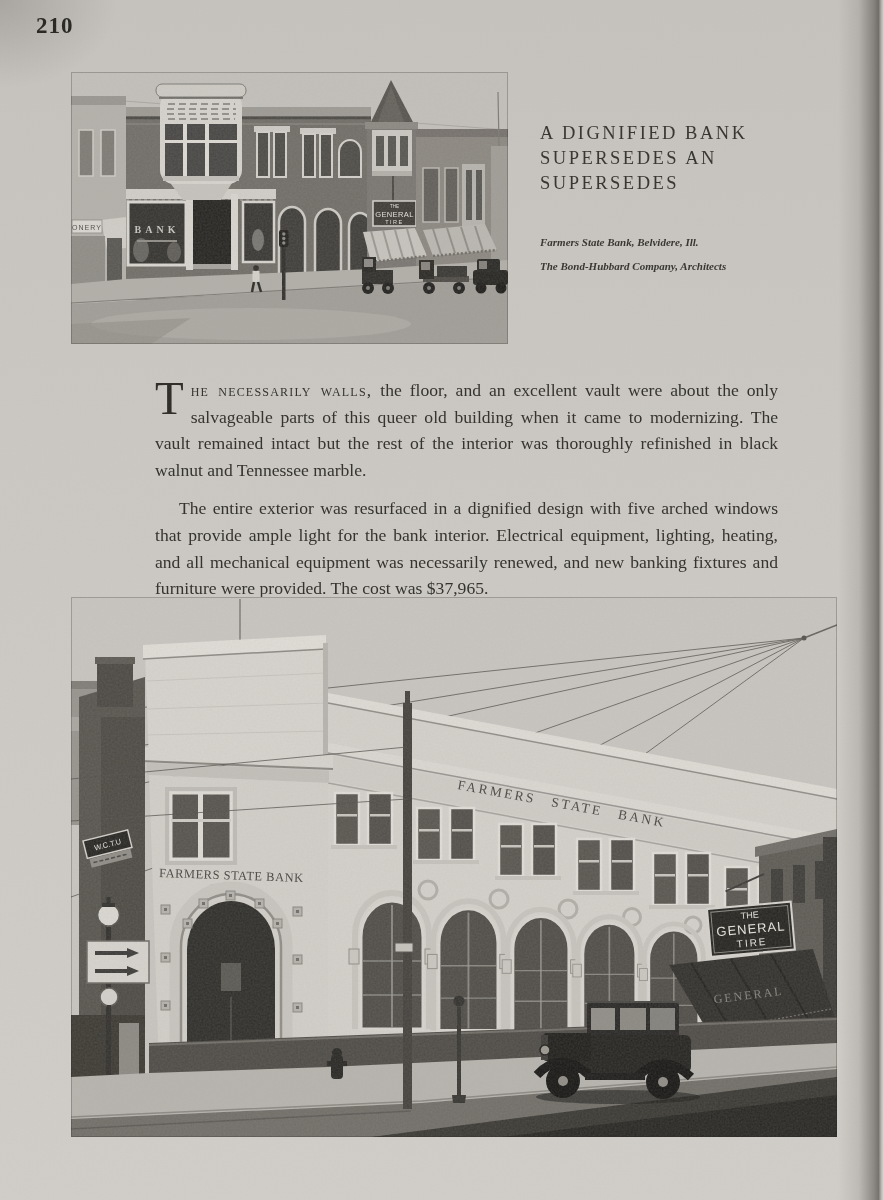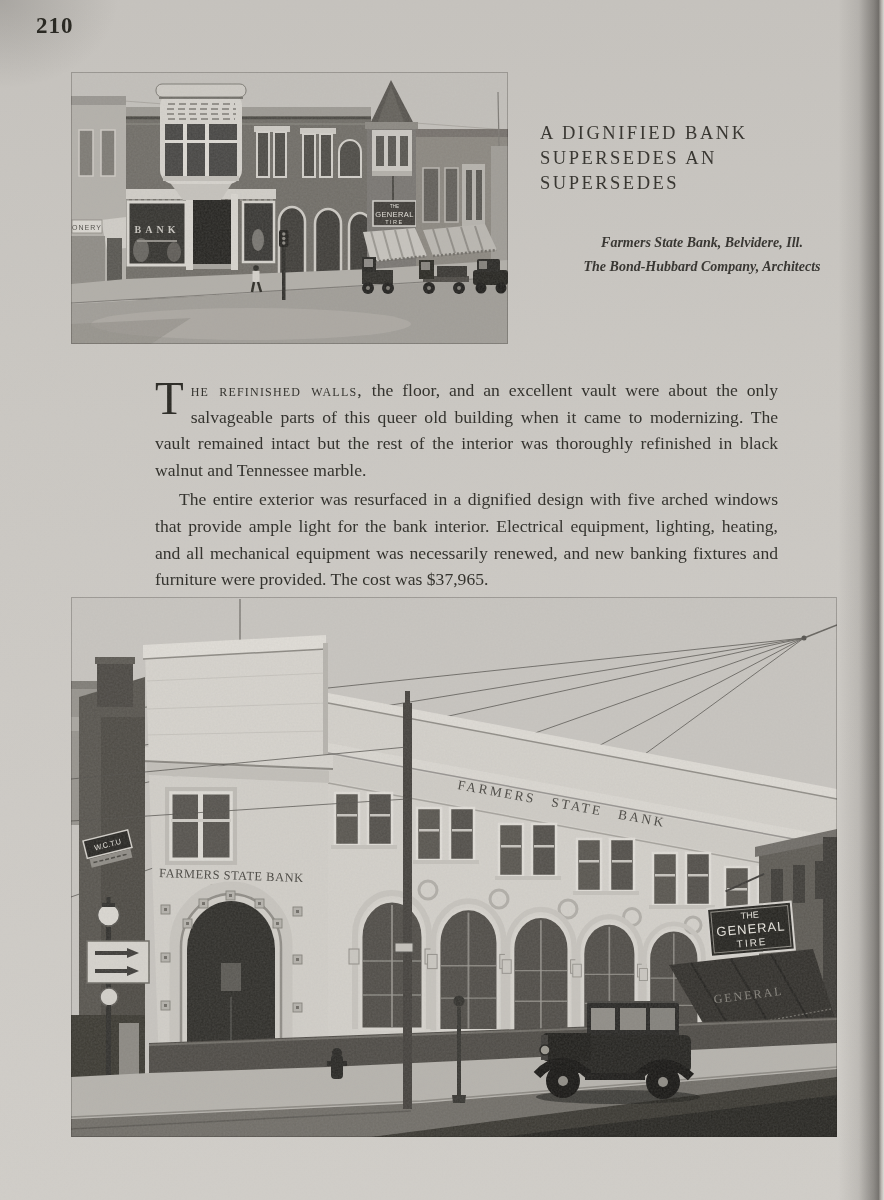--- a/index.html
+++ b/index.html
@@ -10,26 +10,26 @@
         background:radial-gradient(ellipse at 0% 0%,rgba(40,38,35,.18),rgba(40,38,35,0) 70%);pointer-events:none;}
   .edge-right{position:absolute;right:0;top:0;bottom:0;width:46px;pointer-events:none;
         background:linear-gradient(to right,rgba(30,27,24,0) 0%,rgba(30,27,24,.10) 45%,rgba(30,27,24,.38) 78%,rgba(30,27,24,.50) 88%,rgba(120,115,108,.25) 94%,rgba(235,233,229,.55) 100%);}
   .page-number{position:absolute;left:36px;top:13px;font-size:23px;font-weight:bold;
         letter-spacing:1px;color:#26251f;}
   .photo{position:absolute;display:block;}
   .photo-top{left:71px;top:72px;}
   .photo-bottom{left:71px;top:597px;}
   .headline{position:absolute;left:540px;top:121px;width:324px;
         font-size:18.5px;line-height:25px;letter-spacing:2.5px;color:#35332e;font-weight:500;}
-  .caption{position:absolute;left:540px;top:231px;width:324px;text-align:center;
-        font-style:italic;font-weight:bold;font-size:14px;line-height:23.5px;color:#35332f;}
+  .caption{position:absolute;left:540px;top:231px;width:324px;text-align:left;
+        font-style:italic;font-weight:bold;font-size:11px;line-height:23.5px;color:#35332f;}
   .bodytext{position:absolute;left:155px;top:377px;width:623px;font-size:17.6px;
         line-height:26.6px;text-align:justify;color:#302f2a;}
   .bodytext p{margin:0;}
-  .bodytext p+p{text-indent:24px;margin-top:3px;}
+  .bodytext p+p{text-indent:24px;margin-top:12px;}
   .dropcap{float:left;font-size:47px;line-height:39px;padding:2px 7px 0 0;color:#2b2a25;}
   .smallcaps{font-variant:small-caps;letter-spacing:1.2px;}
   .paper-grain{position:absolute;left:0;top:0;pointer-events:none;opacity:.5;}
   svg text{user-select:none;}
 </style>
 </head>
 <body>
 
 <div class="page">
 
@@ -246,21 +246,21 @@
     <div>SUPERSEDES AN</div>
     <div>SUPERSEDES</div>
   </div>
 
   <div class="caption">
     <div>Farmers State Bank, Belvidere, Ill.</div>
     <div>The Bond-Hubbard Company, Architects</div>
   </div>
 
   <div class="bodytext">
-    <p><span class="dropcap">T</span><span class="smallcaps">he refinished walls,</span><span> the floor, and an excellent vault were about the only salvageable parts of this queer old building when it came to modernizing.  The vault remained intact but the rest of the interior was thoroughly refinished in black walnut and Tennessee marble.</span></p>
+    <p><span class="dropcap">T</span><span class="smallcaps">he necessarily walls,</span><span> the floor, and an excellent vault were about the only salvageable parts of this queer old building when it came to modernizing.  The vault remained intact but the rest of the interior was thoroughly refinished in black walnut and Tennessee marble.</span></p>
     <p>The entire exterior was resurfaced in a dignified design with five arched windows that provide ample light for the bank interior.  Electrical equipment, lighting, heating, and all mechanical equipment was necessarily renewed, and new banking fixtures and furniture were provided.  The cost was $37,965.</p>
   </div>
 
   <svg class="photo photo-bottom" width="766" height="540" viewBox="0 0 766 540">
     <rect width="766" height="540" fill="#c9c6c1"></rect>
 
     <g stroke="#504e49" stroke-width="0.9" opacity="0.85">
       <line x1="733" y1="41" x2="0" y2="118"></line>
       <line x1="733" y1="41" x2="0" y2="160"></line>
       <line x1="733" y1="41" x2="0" y2="202"></line>

